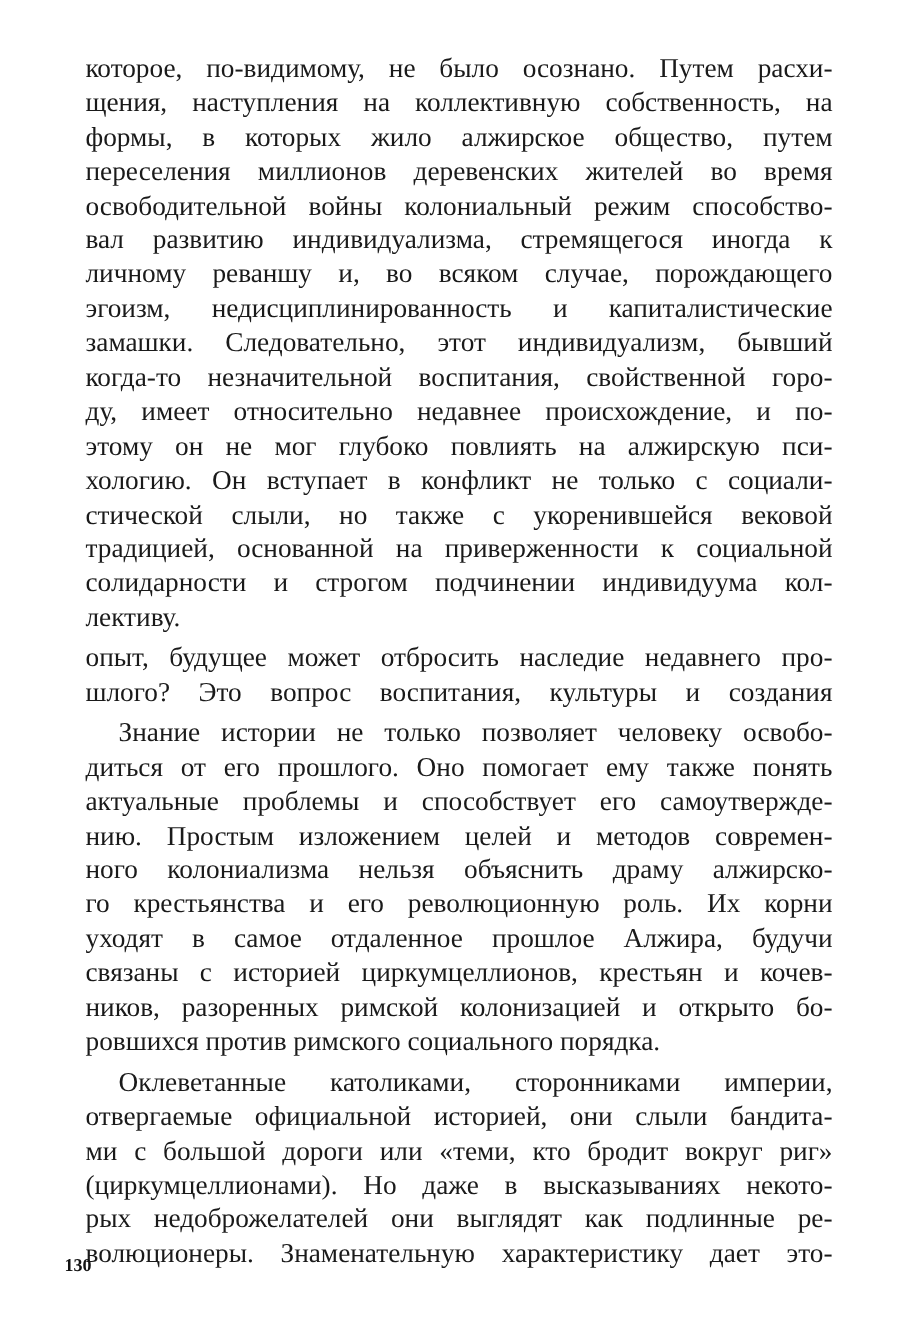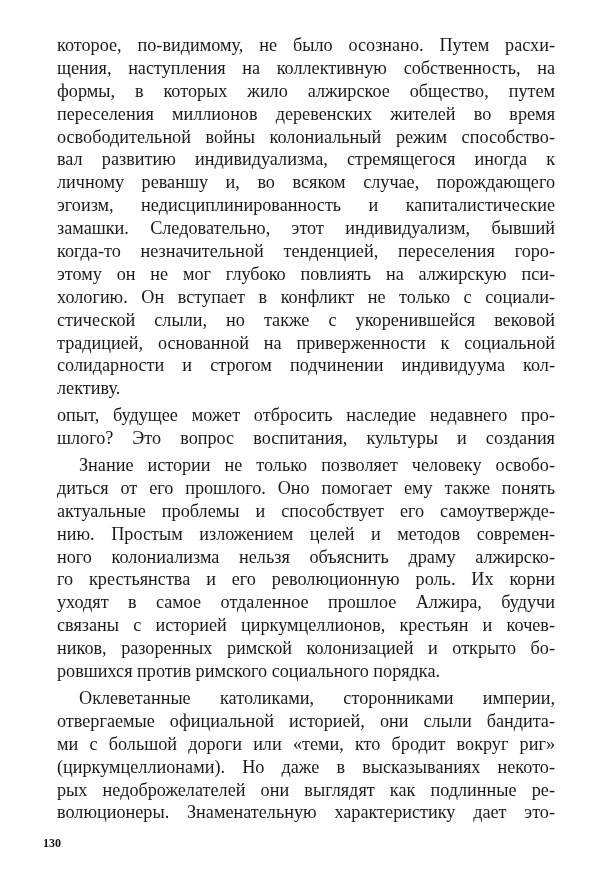--- a/index.html
+++ b/index.html
@@ -62,21 +62,22 @@
   <div class="para">
     <span class="line">которое, по-видимому, не было осознано. Путем расхи-</span>
     <span class="line">щения, наступления на коллективную собственность, на</span>
     <span class="line">формы, в которых жило алжирское общество, путем</span>
     <span class="line">переселения миллионов деревенских жителей во время</span>
     <span class="line">освободительной войны колониальный режим способство-</span>
     <span class="line">вал развитию индивидуализма, стремящегося иногда к</span>
     <span class="line">личному реваншу и, во всяком случае, порождающего</span>
     <span class="line">эгоизм, недисциплинированность и капиталистические</span>
     <span class="line">замашки. Следовательно, этот индивидуализм, бывший</span>
-    <span class="line">когда-то незначительной тенденцией, переселения горо-</span>
+    <span class="line">когда-то незначительной воспитания, свойственной горо-</span>
+    <span class="line">ду, имеет относительно недавнее происхождение, и по-</span>
     <span class="line">этому он не мог глубоко повлиять на алжирскую пси-</span>
     <span class="line">хологию. Он вступает в конфликт не только с социали-</span>
     <span class="line">стической слыли, но также с укоренившейся вековой</span>
     <span class="line">традицией, основанной на приверженности к социальной</span>
     <span class="line">солидарности и строгом подчинении индивидуума кол-</span>
     <span class="line last">лективу.</span>
   </div>
 
   <div class="para">
     <span class="line">опыт, будущее может отбросить наследие недавнего про-</span>

